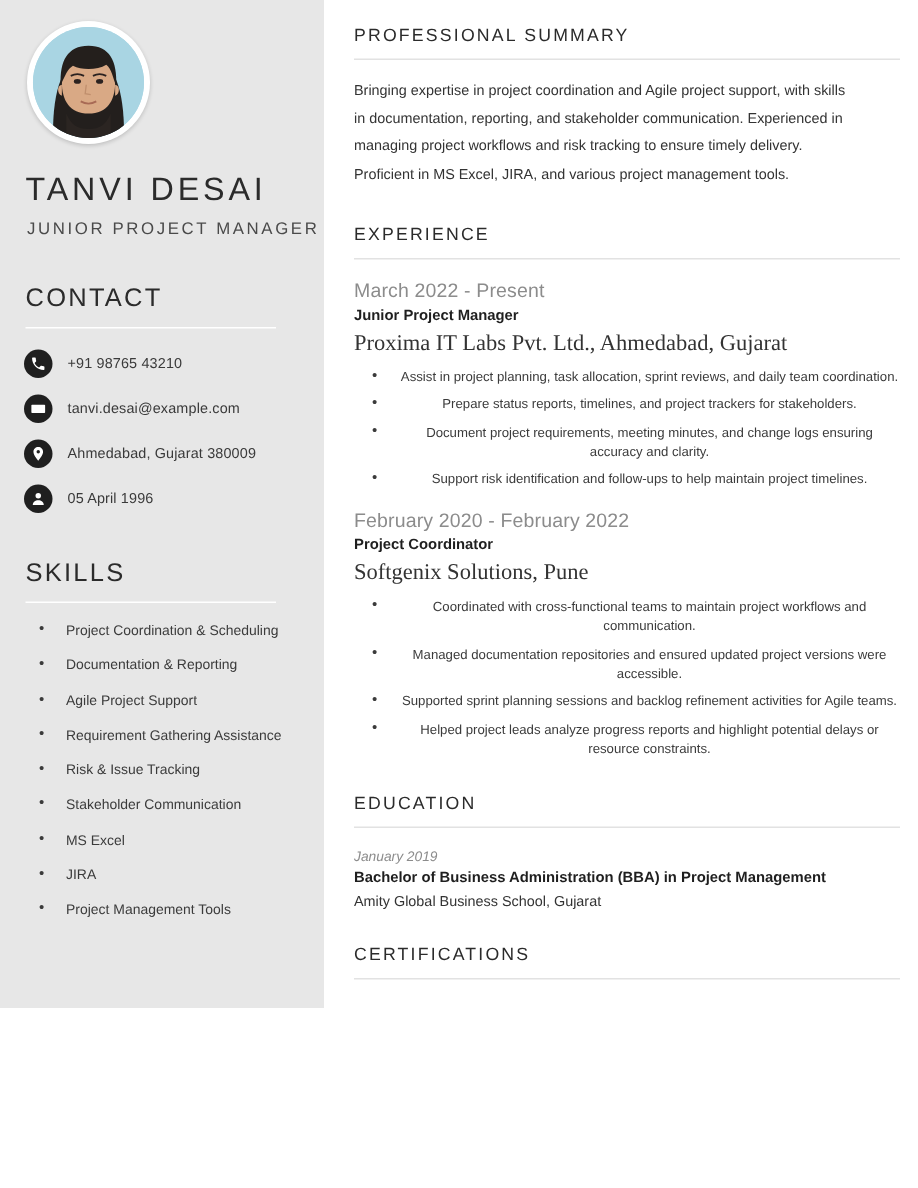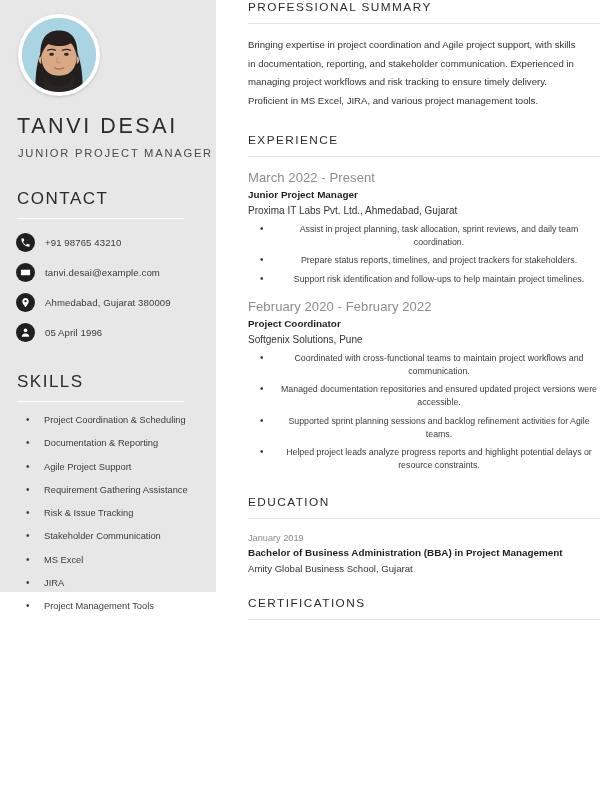--- a/index.html
+++ b/index.html
@@ -17,21 +17,21 @@
     height: 792px;
     overflow: hidden;
     background: #ffffff;
     display: flex;
   }
 
   
   #sidebar {
     width: 216px;
     min-width: 216px;
-    height: 592px;
+    height: 672px;
     background: #e7e7e7;
     box-sizing: border-box;
     padding: 14px 16px 0 16px;
   }
   .avatar-wrap {
     width: 82px;
     height: 82px;
     border-radius: 50%;
     background: #ffffff;
     padding: 4px;
@@ -124,22 +124,21 @@
     left: 10px;
     top: -1px;
     font-size: 10px;
     color: #3b3b3b;
   }
 
   
   #main {
     flex: 1;
     box-sizing: border-box;
-    padding: 0 12px 0 20px;
-    margin-left: 12px;
+    padding: 16px 12px 0 20px;
   }
   .main-heading {
     font-size: 11.8px;
     font-weight: 400;
     letter-spacing: 1.45px;
     color: #2b2b2b;
     margin: 0;
   }
   .main-rule {
     height: 1px;
@@ -165,23 +164,24 @@
     margin: 0 0 4px 0;
     letter-spacing: 0.1px;
   }
   .entry-role {
     font-size: 9.9px;
     font-weight: bold;
     color: #1f1f1f;
     margin: 0 0 5px 0;
   }
   .entry-org {
-    font-size: 10px;
+    font-size: 15px;
     color: #333333;
     margin: 0 0 7px 0;
+    font-family: Liberation Serif, serif;
   }
   .bullets {
     margin: 0;
     padding: 0;
     list-style: none;
   }
   .bullet {
     position: relative;
     font-size: 8.8px;
     line-height: 1.48;
@@ -197,20 +197,21 @@
     left: 12px;
     top: -1px;
     font-size: 10px;
     color: #3b3b3b;
   }
   .edu-entry { margin-top: 14px; }
   .edu-date {
     font-size: 9.2px;
     color: #8c8c8c;
     margin: 0 0 4px 0;
+    font-style: italic;
   }
   .edu-degree {
     font-size: 9.9px;
     font-weight: bold;
     color: #1f1f1f;
     margin: 0 0 5px 0;
   }
   .edu-school {
     font-size: 9.6px;
     color: #333333;
@@ -320,20 +321,21 @@
       <h2 class="main-heading">EXPERIENCE</h2>
       <hr class="main-rule">
       <div id="experience-list">
           <div class="entry">
             <div class="entry-date">March 2022 - Present</div>
             <div class="entry-role">Junior Project Manager</div>
             <div class="entry-org">Proxima IT Labs Pvt. Ltd., Ahmedabad, Gujarat</div>
             <ul class="bullets">
               <li class="bullet">Assist in project planning, task allocation, sprint reviews, and daily team coordination.</li>
               <li class="bullet">Prepare status reports, timelines, and project trackers for stakeholders.</li>
+              <li class="bullet">Document project requirements, meeting minutes, and change logs ensuring accuracy and clarity.</li>
               <li class="bullet">Support risk identification and follow-ups to help maintain project timelines.</li>
             </ul>
           </div>
           <div class="entry">
             <div class="entry-date">February 2020 - February 2022</div>
             <div class="entry-role">Project Coordinator</div>
             <div class="entry-org">Softgenix Solutions, Pune</div>
             <ul class="bullets">
               <li class="bullet">Coordinated with cross-functional teams to maintain project workflows and communication.</li>
               <li class="bullet">Managed documentation repositories and ensured updated project versions were accessible.</li>

